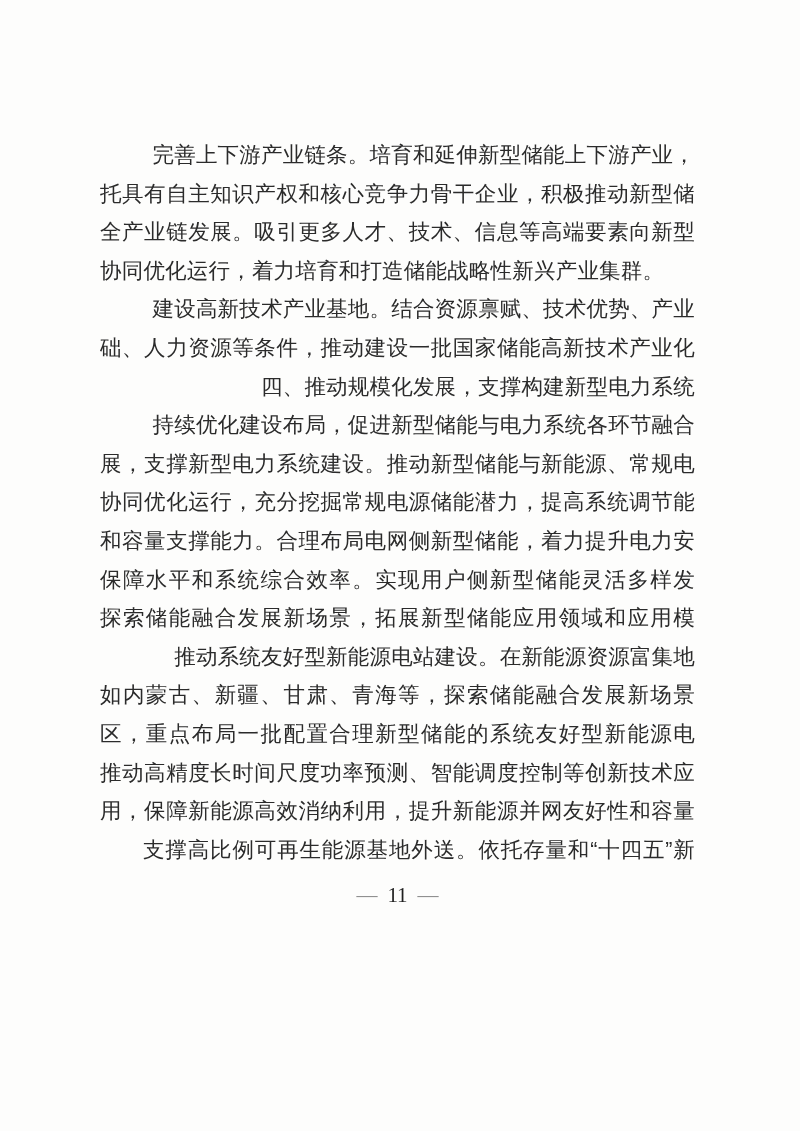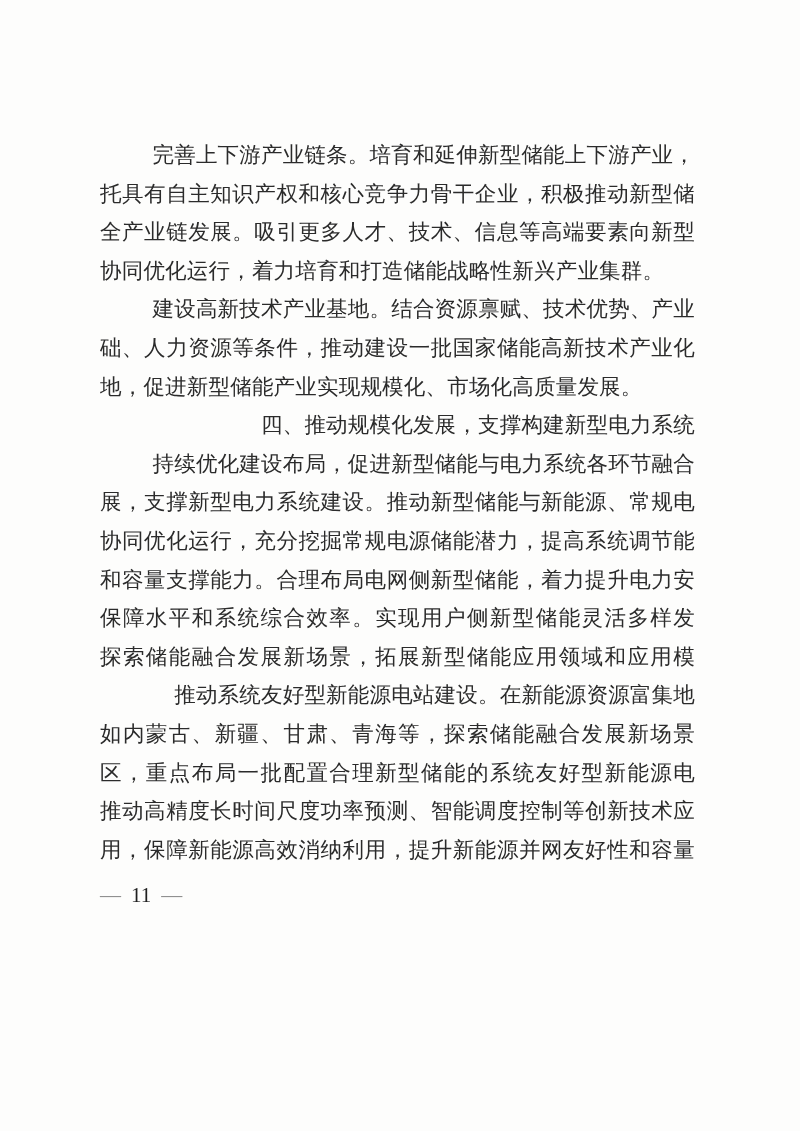--- a/index.html
+++ b/index.html
@@ -36,21 +36,21 @@
     text-align-last: justify;
   }
   .line.indent {
     text-indent: 43px;
     text-align: right;
   }
   .footer {
     box-sizing: border-box;
     width: 595px;
     margin-top: 11px;
-    text-align: left;
+    text-align: center;
     font-family: "Liberation Serif", "DejaVu Serif", serif;
     font-size: 21px;
     line-height: 30px;
     color: var(--text-color, #222);
     white-space: nowrap;
   }
   .footer .dash {
     color: var(--dash-color, #8a8a8a);
     letter-spacing: 0;
   }
@@ -64,30 +64,30 @@
 
 <div class="page">
   <div class="doc-body">
 
   <div class="line fill indent">完善上下游产业链条。培育和延伸新型储能上下游产业，依</div>
       <div class="line fill">托具有自主知识产权和核心竞争力骨干企业，积极推动新型储能</div>
       <div class="line fill">全产业链发展。吸引更多人才、技术、信息等高端要素向新型储</div>
       <div class="line">协同优化运行，着力培育和打造储能战略性新兴产业集群。</div>
       <div class="line fill indent">建设高新技术产业基地。结合资源禀赋、技术优势、产业基</div>
       <div class="line fill">础、人力资源等条件，推动建设一批国家储能高新技术产业化基</div>
-      <div class="line">地，促进新型储能产业实现规模化、市场化高质量发展。</div>
       <div class="line indent">四、推动规模化发展，支撑构建新型电力系统</div>
       <div class="line fill indent">持续优化建设布局，促进新型储能与电力系统各环节融合发</div>
       <div class="line fill">展，支撑新型电力系统建设。推动新型储能与新能源、常规电源</div>
       <div class="line fill">协同优化运行，充分挖掘常规电源储能潜力，提高系统调节能力</div>
       <div class="line fill">和容量支撑能力。合理布局电网侧新型储能，着力提升电力安全</div>
       <div class="line fill">保障水平和系统综合效率。实现用户侧新型储能灵活多样发展，</div>
       <div class="line fill">探索储能融合发展新场景，拓展新型储能应用领域和应用模式。</div>
       <div class="line fill indent">推动系统友好型新能源电站建设。在新能源资源富集地区，</div>
       <div class="line fill">如内蒙古、新疆、甘肃、青海等，探索储能融合发展新场景</div>
       <div class="line fill">区，重点布局一批配置合理新型储能的系统友好型新能源电站，</div>
       <div class="line fill">推动高精度长时间尺度功率预测、智能调度控制等创新技术应</div>
       <div class="line fill">用，保障新能源高效消纳利用，提升新能源并网友好性和容量支</div>
+      <div class="line fill indent">支撑高比例可再生能源基地外送。依托存量和“十四五”新</div>
     </div>
   <div class="footer">
     <span class="dash">—</span><span class="pagenum">11</span><span class="dash">—</span>
   </div>
 </div>
 
 </body></html>

